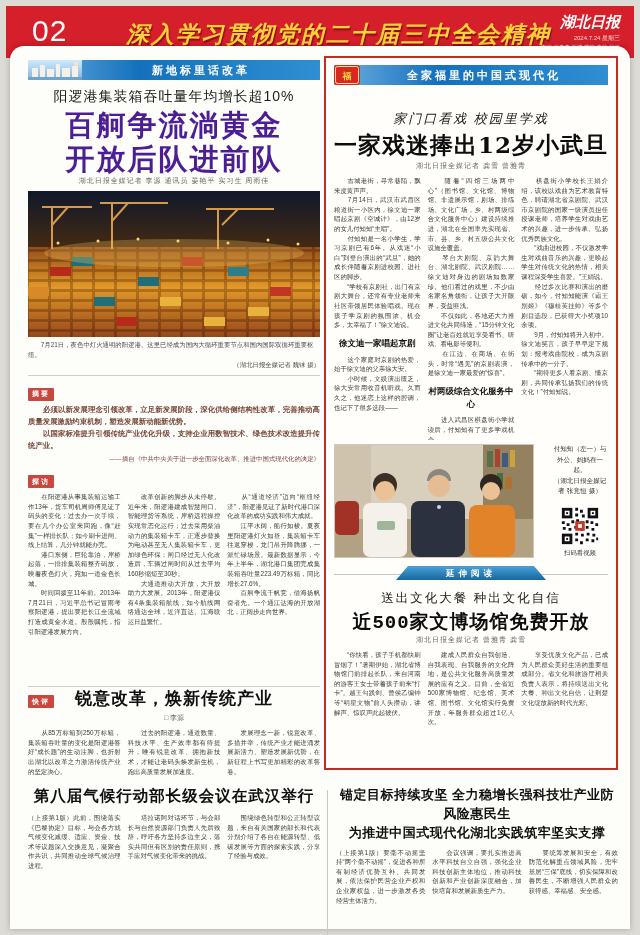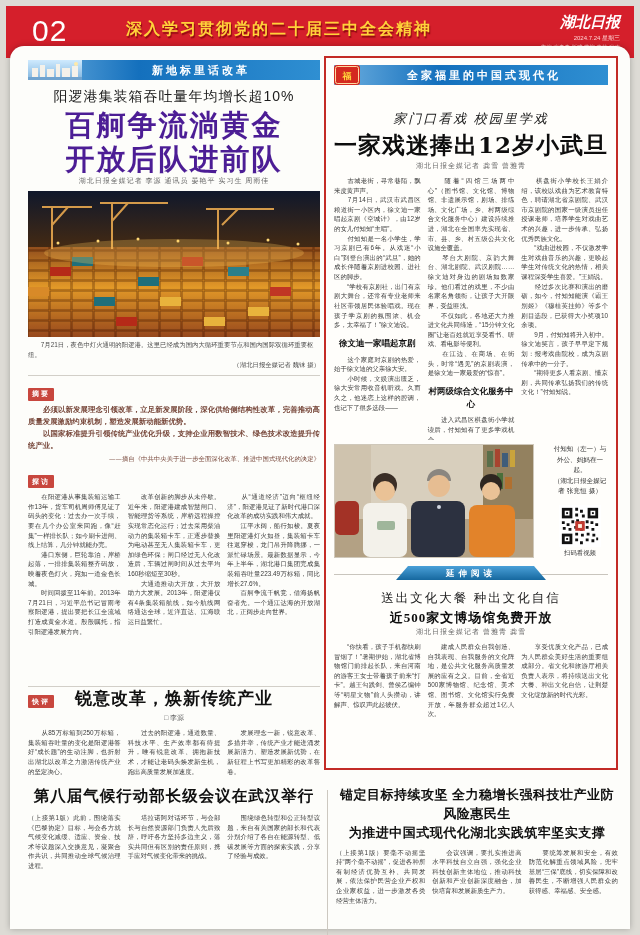--- a/index.html
+++ b/index.html
@@ -1,23 +1,23 @@
 <!DOCTYPE html>
 <html><head>
 <meta charset="utf-8">
 <style>
   html,body{margin:0;padding:0;}
   body{width:640px;height:935px;background:#dddbd5;position:relative;overflow:hidden;
        font-family:"Liberation Sans","DejaVu Sans",sans-serif;}
   
   .masthead{position:absolute;left:6px;top:6px;width:628px;height:52px;background:#d51f2b;}
   .page-num{position:absolute;left:26px;top:8px;font-size:30px;color:#fff;letter-spacing:1px;}
-  .banner-title{position:absolute;left:120px;right:130px;top:13px;text-align:left;
-     font-size:16px;font-weight:bold;color:#ffd23a;letter-spacing:2px;
-     text-shadow:1px 2px 1px rgba(110,0,0,.65);white-space:nowrap;}
+  .banner-title{position:absolute;left:120px;right:130px;top:13px;text-align:right;
+     font-size:23px;font-weight:bold;color:#ffd23a;letter-spacing:2px;
+     text-shadow:1px 2px 1px rgba(110,0,0,.65);white-space:nowrap;font-style:italic;}
   .mast-right{position:absolute;right:14px;top:7px;text-align:right;color:#fff;}
   .paper-name{font-size:15px;font-weight:bold;font-style:italic;font-family:"DejaVu Serif",serif;}
   .mast-date{font-size:6px;color:#ffd2d2;margin-top:2px;}
   .mast-staff{font-size:5.5px;color:#ffc9c9;margin-top:1px;}
   
   .panel{position:absolute;left:10px;top:46px;width:620px;height:883px;background:#fdfdfa;
      border-radius:14px 14px 0 0;box-shadow:0 0 6px rgba(0,0,0,.25);}
   
   .col-banner{height:20px;display:flex;align-items:center;
      background:linear-gradient(90deg,#6fb0e0,#1470bd 38%,#2f8fd2);overflow:hidden;}
@@ -61,21 +61,21 @@
   .qr-wrap{margin-top:auto;text-align:center;}
   .qr-svg{width:42px;height:42px;display:block;margin:0 auto;}
   .qr-lbl{font-size:6.4px;color:#444;margin-top:2px;}
   .ribbon-row{position:relative;height:18px;margin-top:8px;}
   .hairline{position:absolute;left:0;right:0;top:8px;height:1px;background:#c9c5bd;}
   .ribbon{position:relative;width:150px;height:14px;margin:0 auto;color:#fff;font-size:8.5px;font-weight:bold;
      letter-spacing:4px;text-align:center;line-height:14px;
      background:linear-gradient(180deg,#4aa0d8,#16689f);
      clip-path:polygon(8% 0,92% 0,100% 100%,0 100%);}
   .ek{font-size:12.5px;margin-top:6px;letter-spacing:2px;}
-  .eh{font-family:Liberation Serif, serif;font-size:13px;font-weight:bold;text-align:center;letter-spacing:1px;color:#0d0d0d;margin-top:2px;}
+  .eh{font-family:Liberation Mono, monospace;font-size:19px;font-weight:bold;text-align:center;letter-spacing:1px;color:#0d0d0d;margin-top:2px;}
   .ext-cols{height:116px;margin-top:5px;}
   
   .bottom-left{position:absolute;left:18px;top:740px;width:292px;overflow:hidden;}
   .bl-h{font-size:15.5px;font-weight:bold;text-align:center;letter-spacing:1px;color:#101010;}
   .bl-cols{height:104px;margin-top:6px;}
   .bottom-right{position:absolute;left:326px;top:740px;width:282px;overflow:hidden;}
   .br-h{font-size:13px;font-weight:bold;text-align:center;letter-spacing:.5px;color:#101010;line-height:1.45;}
   .br-cols{height:86px;margin-top:5px;}
   .vdiv{position:absolute;left:317px;top:744px;width:1px;height:165px;background:#ccc8c0;}
 </style>

